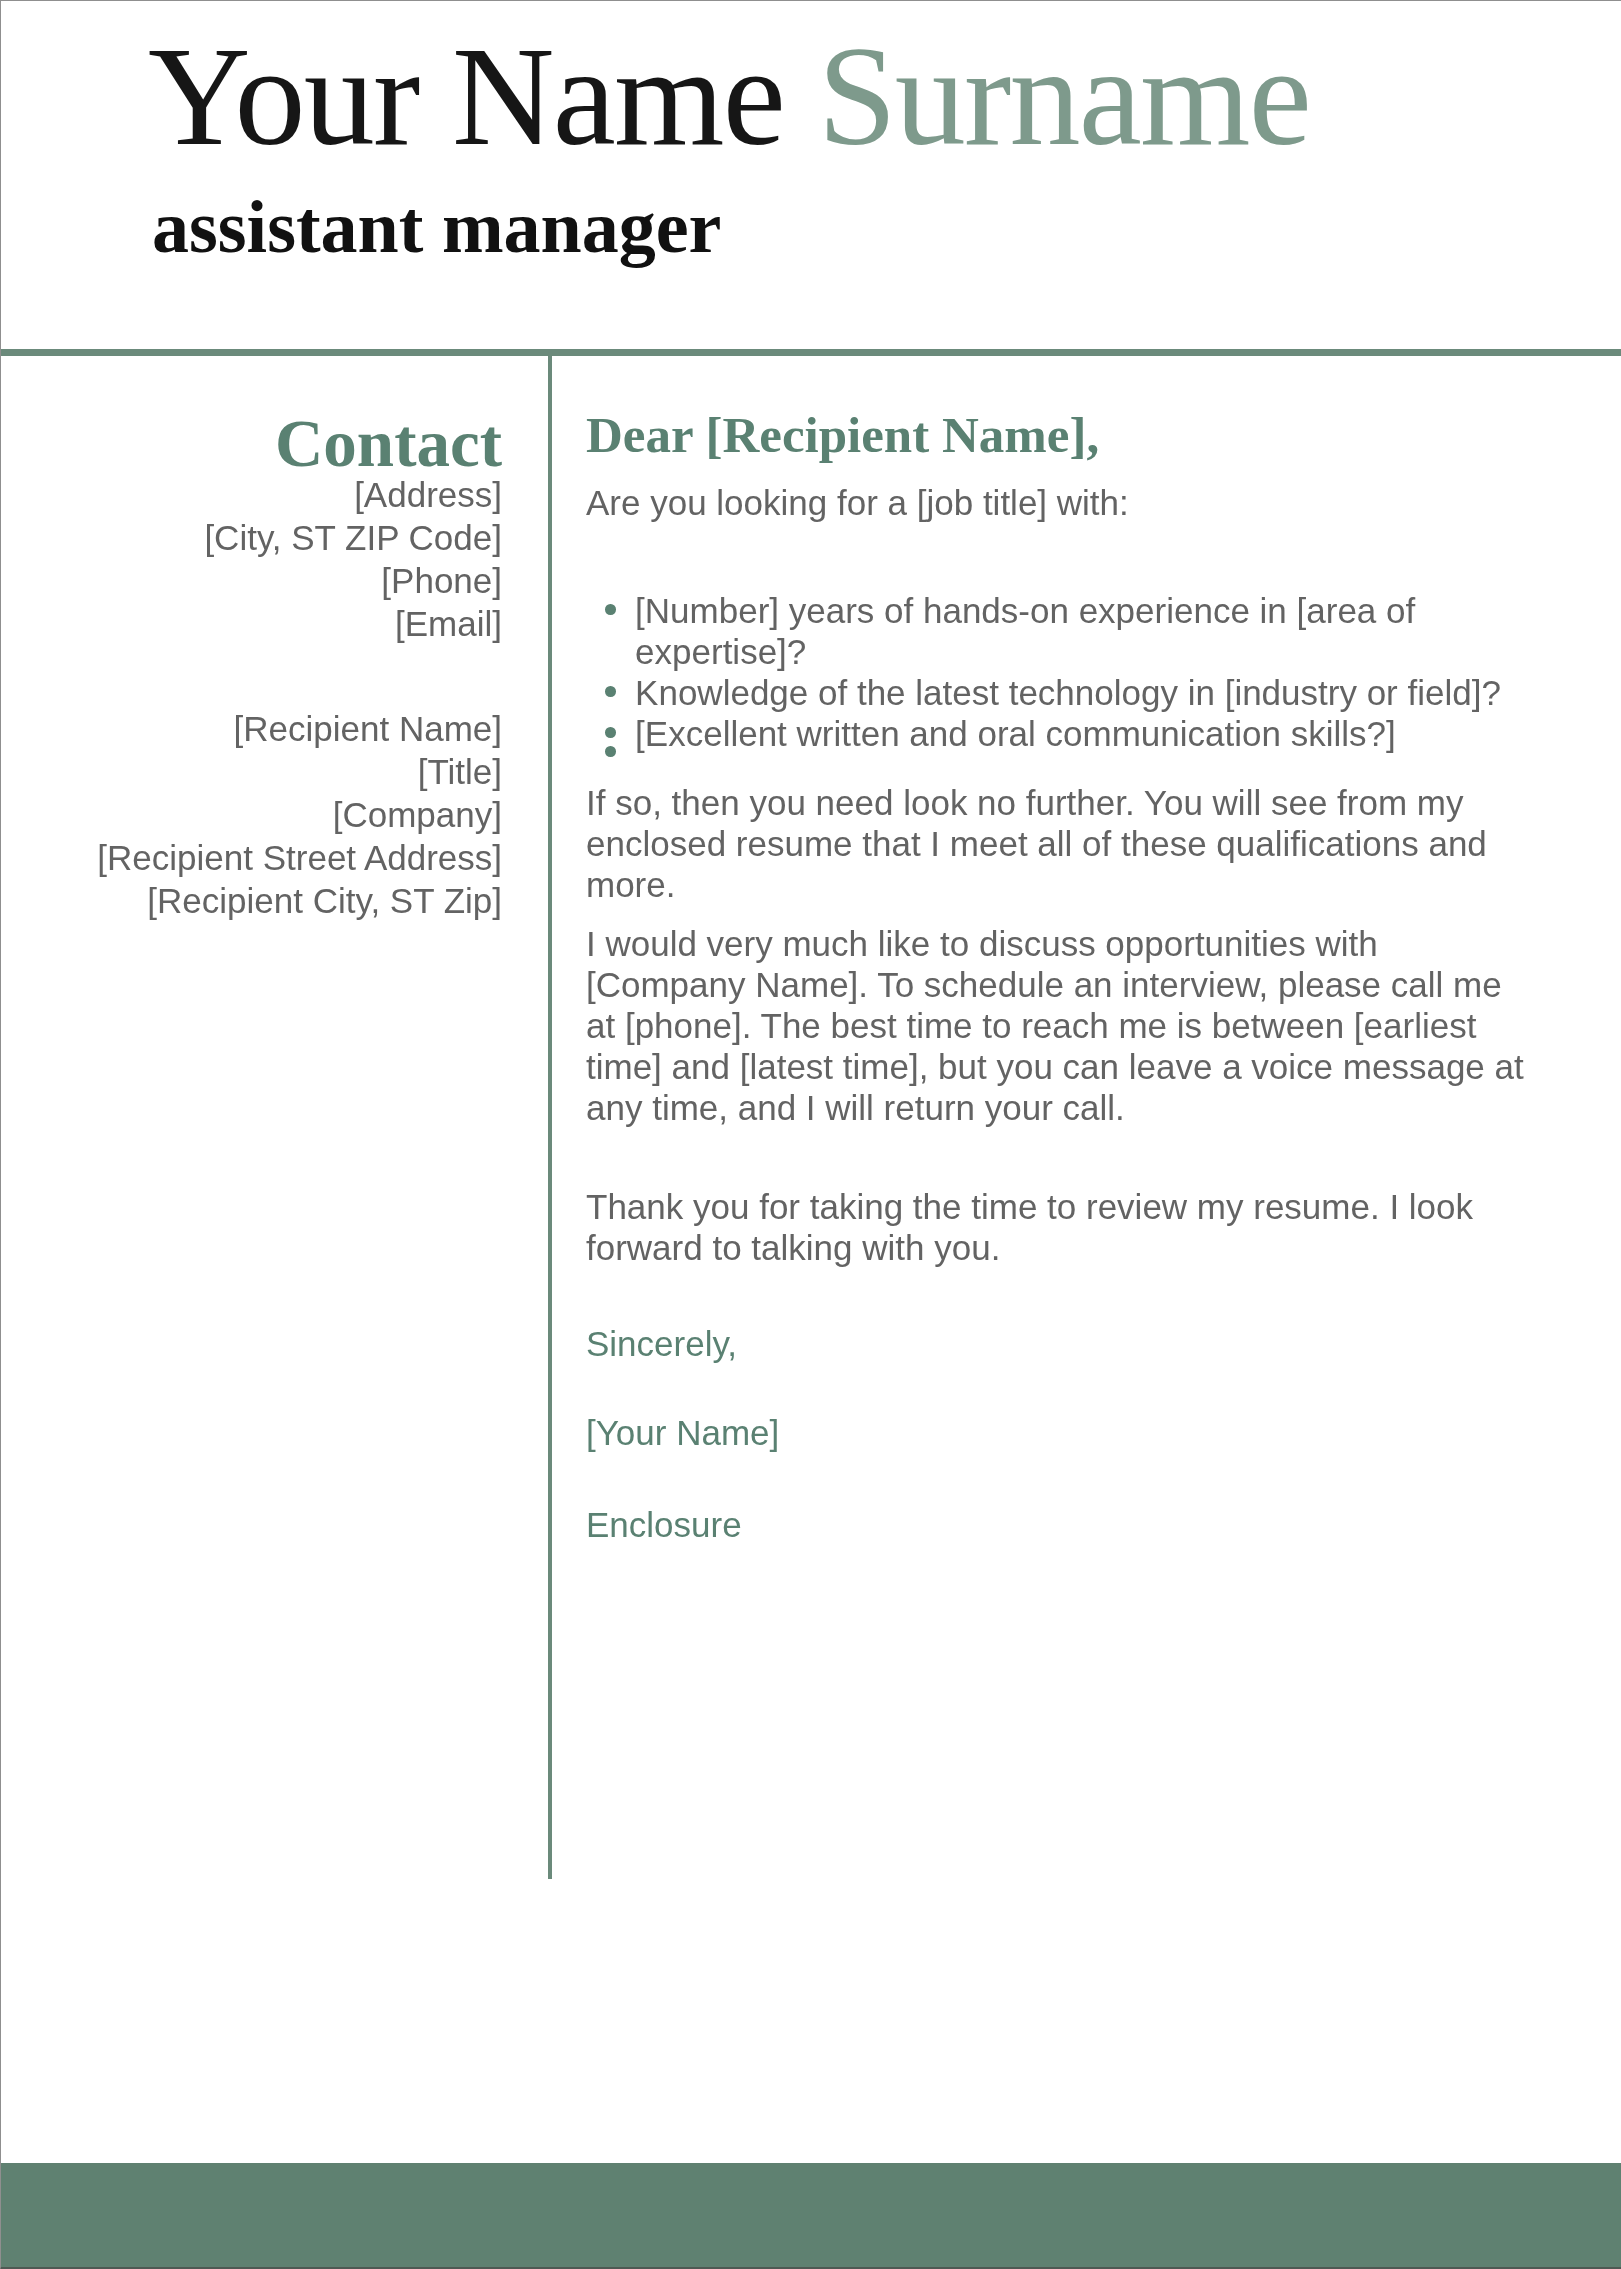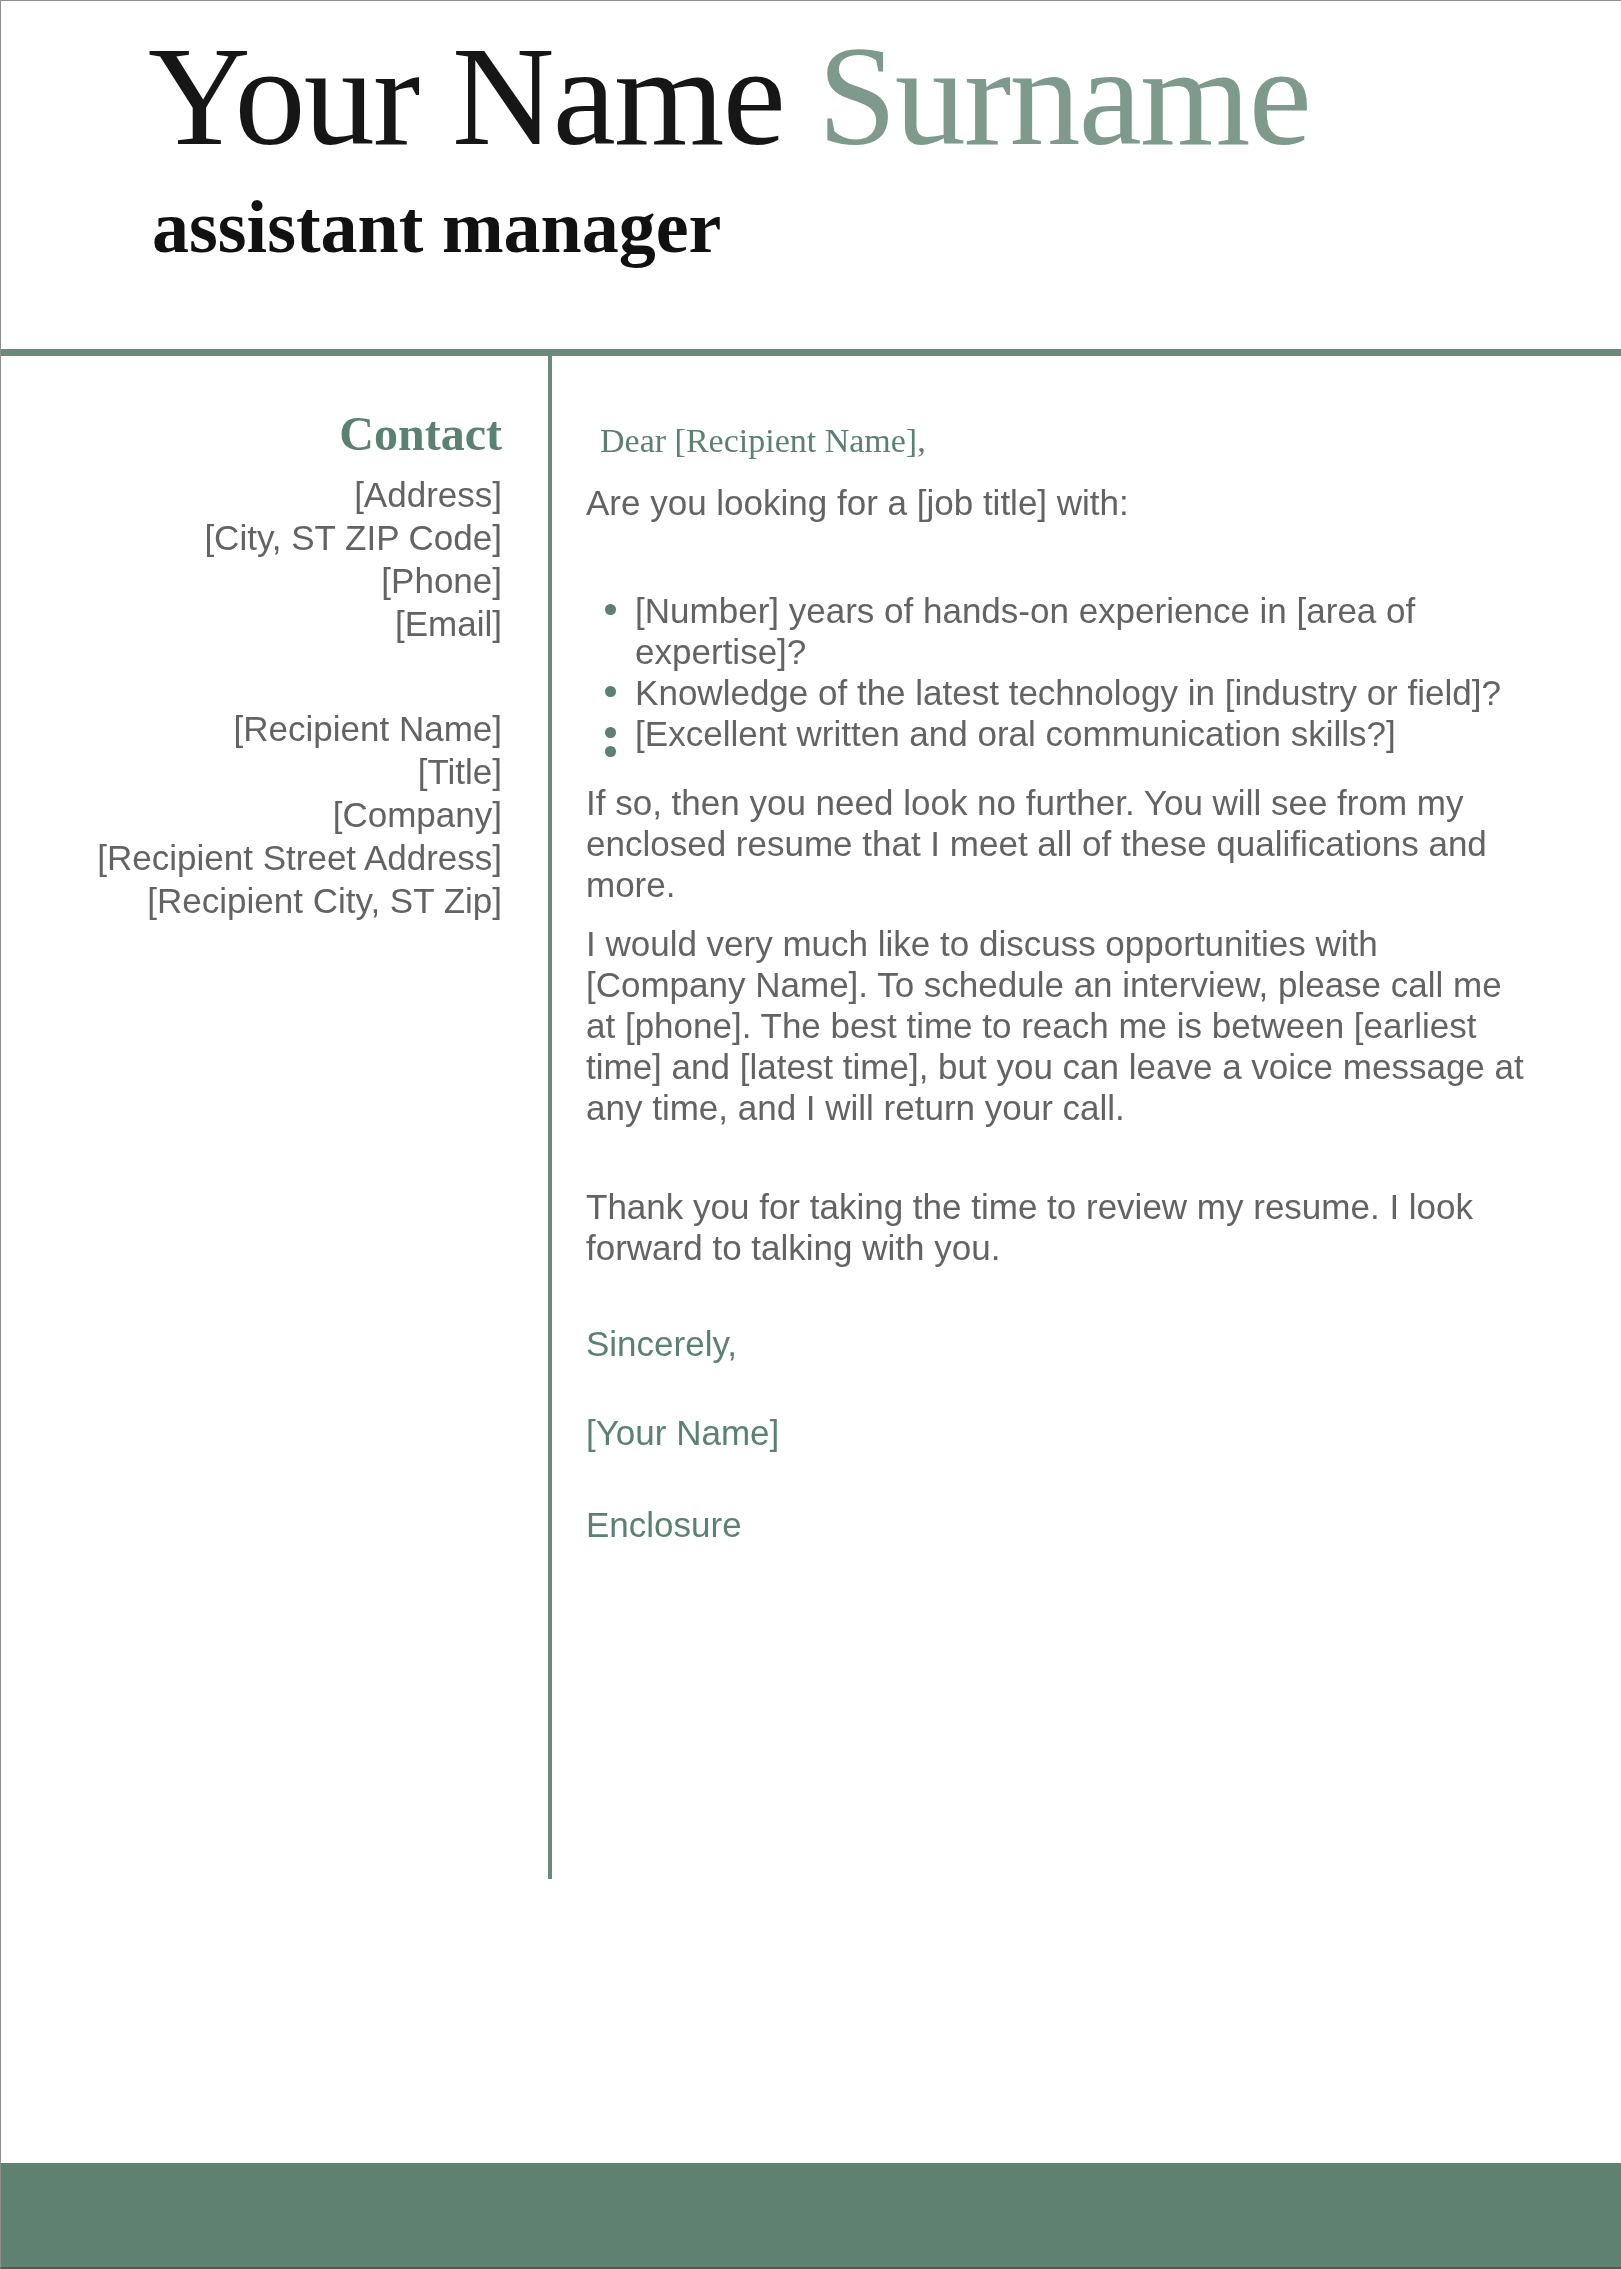--- a/index.html
+++ b/index.html
@@ -28,35 +28,35 @@
   }
   
   .h-rule{position:absolute;top:348px;left:0;width:100%;height:7px;background:#6b8a7b;}
   .v-rule{position:absolute;top:355px;left:547px;width:4.4px;height:1523px;background:#6b8a7b;}
   .footer-bar{position:absolute;top:2162px;left:0;width:100%;height:106px;background:#5f8171;}
   
   .sidebar{position:absolute;left:0;top:0;width:501px;text-align:right;}
   .sidebar-heading{
     position:absolute;top:409px;right:0;margin:0;
     font-family:"Liberation Serif", serif;font-weight:700;
-    font-size:48px;line-height:1;color:#5a8172;white-space:nowrap;
+    font-size:67px;line-height:1;color:#5a8172;white-space:nowrap;
   }
   .contact-list,.recipient-list{
     position:absolute;right:0;margin:0;padding:0;list-style:none;
     width:501px;
     font-size:35px;line-height:43px;color:#636363;
   }
   .contact-list{top:472px;}
   .recipient-list{top:678px;margin-top:28px;}
   
   .letter{position:absolute;left:585px;top:0;width:940px;}
   .salutation{
-    position:absolute;top:409px;left:0;margin:14px;
-    font-family:"Liberation Serif", serif;font-weight:400;
-    font-size:34px;line-height:1;color:#5a8172;white-space:nowrap;
+    position:absolute;top:409px;left:0;margin:0;
+    font-family:"Liberation Serif", serif;font-weight:700;
+    font-size:51px;line-height:1;color:#5a8172;white-space:nowrap;
   }
   .body-text{font-size:35px;line-height:41px;color:#636363;margin:0;}
   .intro{position:absolute;top:481px;left:0;width:940px;}
   .bullet-list{position:absolute;top:577px;left:0;width:940px;margin:12px;padding:0;list-style:none;}
   .bullet-list li{display:flex;align-items:baseline;font-size:35px;line-height:41px;color:#636363;}
   .bullet-dot{
     flex:0 0 auto;width:10.6px;height:10.6px;border-radius:50%;
     background:#5a8172;margin:0 19.5px 0 7px;position:relative;top:-8px;
   }
   .para-1{position:absolute;top:781px;left:0;width:940px;}

